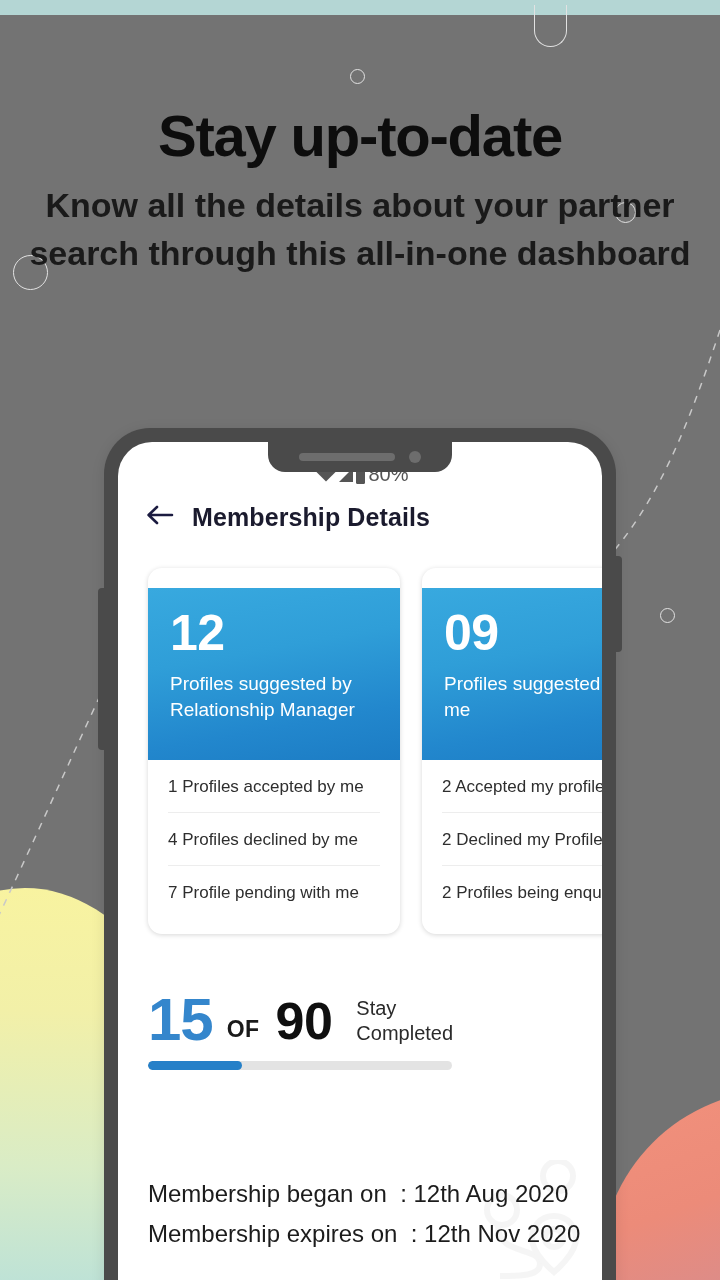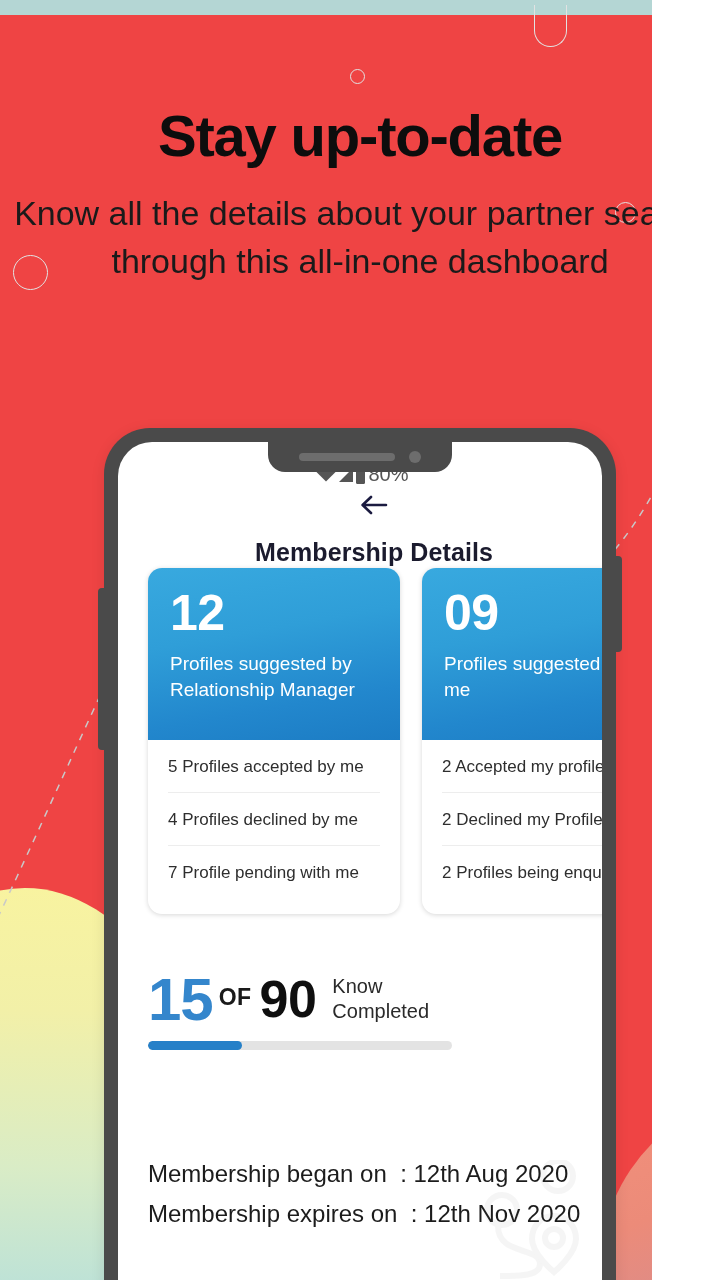--- a/index.html
+++ b/index.html
@@ -7,23 +7,23 @@
   html, body {
     width: 720px;
     height: 1280px;
     overflow: hidden;
     background: #ffffff;
     font-family: "Liberation Sans", sans-serif;
   }
 
   .screen {
     position: relative;
-    width: 652px;
+    width: 720px;
     height: 1280px;
-    background: #ef4444;
+    background: #737373;
     overflow: hidden;
   }
 
   
   .top-band {
     position: absolute;
     top: 0; left: 0;
     width: 720px;
     height: 15px;
     background: #b4d6d4;
@@ -75,23 +75,23 @@
     text-align: center;
   }
   .hero-title {
     font-size: 58px;
     font-weight: 700;
     letter-spacing: -1.2px;
     color: #0d0d0d;
     line-height: 1.12;
   }
   .hero-sub {
-    margin-top: 20px;
+    margin-top: 12px;
     font-size: 34px;
-    font-weight: 400;
+    font-weight: 700;
     color: #1a1a1a;
     line-height: 1.42;
   }
 
   
   .phone {
     position: absolute;
     left: 104px;
     top: 428px;
     width: 512px;
@@ -174,21 +174,20 @@
   .status-right svg { display: block; }
   .batt-pct { font-size: 20px; color: #555; margin-left: 2px; }
 
   
   .appbar {
     display: flex;
     align-items: center;
     gap: 18px;
     padding: 8px 0 0 28px;
     height: 54px;
-    flex-direction: column;
   }
   .back-arrow { display: block; }
   .appbar-title {
     font-size: 25px;
     font-weight: 600;
     color: #1b1b2e;
     letter-spacing: 0.1px;
   }
 
   
@@ -202,20 +201,21 @@
     width: 252px;
     background: #ffffff;
     border-radius: 14px;
     box-shadow: 0 1px 5px rgba(0,0,0,.16);
     overflow: hidden;
   }
   .card-head {
     background: linear-gradient(170deg, #38a9df 0%, #2f9ed8 38%, #2287cd 75%, #1c7cc4 100%);
     padding: 20px 22px 22px 22px;
     min-height: 172px;
+    margin-top: 20px;
   }
   .card-num {
     font-size: 50px;
     font-weight: 700;
     color: #ffffff;
     line-height: 1.02;
     letter-spacing: -0.5px;
   }
   .card-label {
     margin-top: 12px;
@@ -232,22 +232,22 @@
     padding: 17px 0 15px 0;
     border-bottom: 1px solid #ededed;
     white-space: nowrap;
   }
   .card-line:last-child { border-bottom: none; }
 
   
   .progress-block { padding: 58px 0 0 30px; }
   .progress-nums {
     display: flex;
-    align-items: center;
-    gap: 0;
+    align-items: flex-end;
+    gap: 8px;
   }
   .pn-cur {
     font-size: 60px;
     font-weight: 700;
     color: #3486cc;
     line-height: 0.92;
     letter-spacing: -1px;
   }
   .pn-of {
     font-size: 23px;
@@ -371,21 +371,21 @@
 
       <div class="cards-row">
 
         <div class="stat-card">
           <div class="card-head">
             <div class="card-num">12</div>
             <div class="card-label">Profiles suggested by
 Relationship Manager</div>
           </div>
           <div class="card-body">
-            <div class="card-line">5 Profiles accepted by me</div>
+            <div class="card-line">1 Profiles accepted by me</div>
             <div class="card-line">4 Profiles declined by me</div>
             <div class="card-line">7 Profile pending with me</div>
           </div>
         </div>
 
         <div class="stat-card">
           <div class="card-head">
             <div class="card-num">09</div>
             <div class="card-label">Profiles suggested by
 me</div>
@@ -397,21 +397,21 @@
           </div>
         </div>
 
       </div>
 
       <div class="progress-block">
         <div class="progress-nums">
           <span class="pn-cur">15</span>
           <span class="pn-of">OF</span>
           <span class="pn-total">90</span>
-          <span class="pn-days">Know
+          <span class="pn-days">Stay
 Completed</span>
         </div>
         <div class="progress-track">
           <div class="progress-fill" style="width: 31%;"></div>
         </div>
       </div>
 
       <div class="dates">
         <div class="date-line">Membership began on  : 12th Aug 2020</div>
         <div class="date-line">Membership expires on  : 12th Nov 2020</div>

